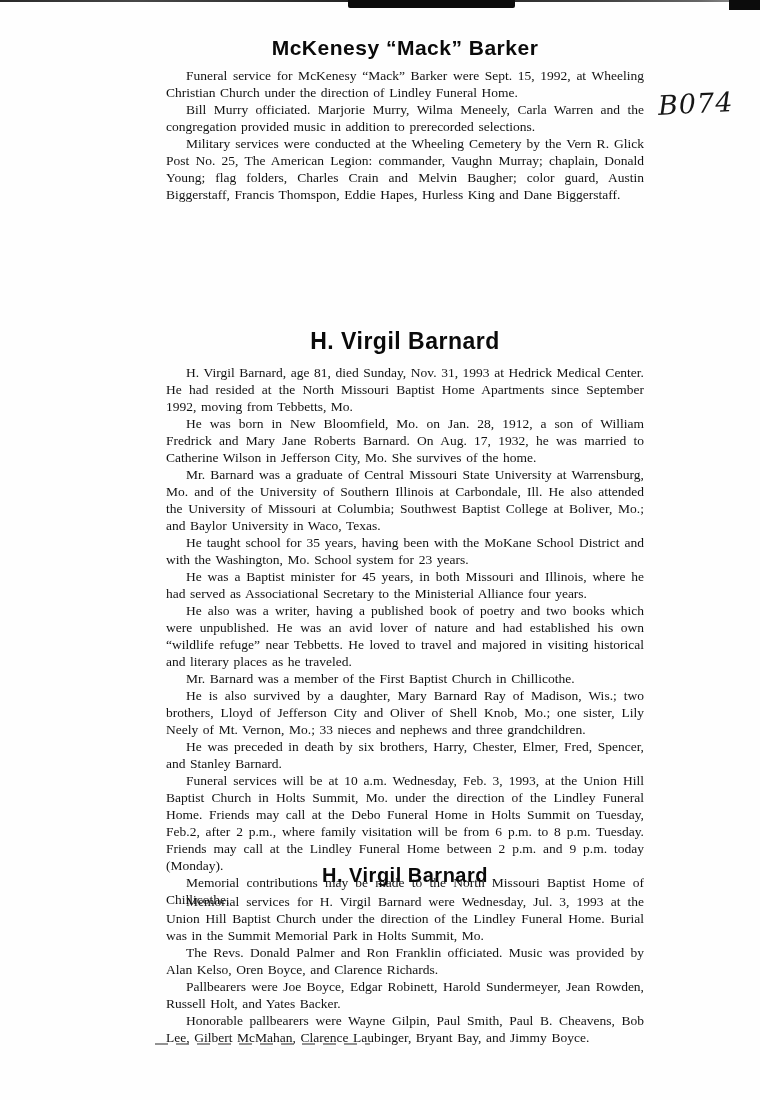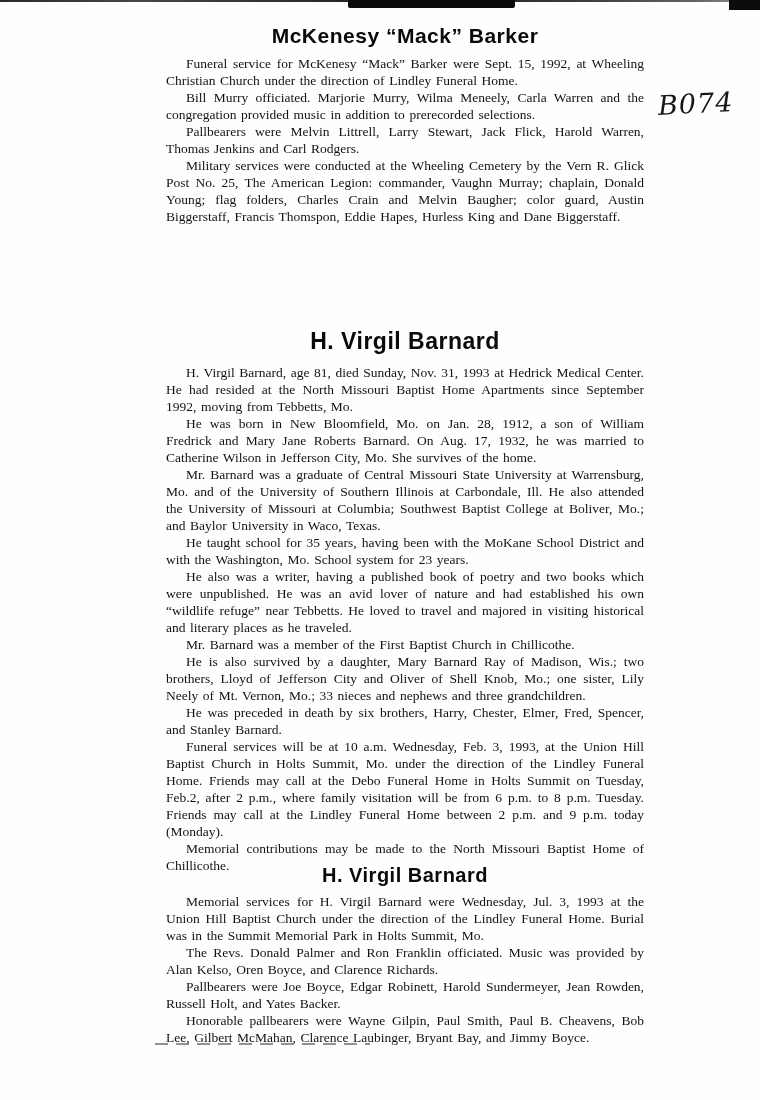--- a/index.html
+++ b/index.html
@@ -65,21 +65,21 @@
   }
   .article p {
     margin: 0;
     font-size: 13.5px;
     line-height: 17px;
     text-align: justify;
     text-indent: 20px;
     word-spacing: 1.2px;
     color: #121212;
   }
-  .article-1 { top: 24px; }
+  .article-1 { top: 36px; }
   .article-2 { top: 328px; }
   .article-2 h1 { font-size: 23px; margin-bottom: 9px; }
   .article-3 { top: 864px; }
   .article-3 h1 { font-size: 20px; margin-bottom: 6px; }
   
   .bottom-rule {
     position: absolute;
     left: 155px; top: 1043px;
     width: 215px; height: 2px;
     background: repeating-linear-gradient(90deg, #6f6f6f 0 13px, rgba(0,0,0,0) 13px 21px);
@@ -94,30 +94,30 @@
   <div class="scan-top-line"></div>
   <div class="scan-top-bar"></div>
   <div class="scan-corner-mark"></div>
 
   <div class="annotation">B074</div>
 
   <article class="article article-1">
     <h1>McKenesy “Mack” Barker</h1>
     <p>Funeral service for McKenesy “Mack” Barker were Sept. 15, 1992, at Wheeling Christian Church under the direction of Lindley Funeral Home.</p>
     <p>Bill Murry officiated. Marjorie Murry, Wilma Meneely, Carla Warren and the congregation provided music in addition to prerecorded selections.</p>
-    <p>Pallbearers were Melvin Littrell, Larry Stewart, Jack Flick, Harold Warren, Thomas Jenkins and Carl Rodgers.</p>
     <p>Military services were conducted at the Wheeling Cemetery by the Vern R. Glick Post No. 25, The American Legion: commander, Vaughn Murray; chaplain, Donald Young; flag folders, Charles Crain and Melvin Baugher; color guard, Austin Biggerstaff, Francis Thomspon, Eddie Hapes, Hurless King and Dane Biggerstaff.</p>
   </article>
 
   <article class="article article-2">
     <h1>H. Virgil Barnard</h1>
     <p>H. Virgil Barnard, age 81, died Sunday, Nov. 31, 1993 at Hedrick Medical Center. He had resided at the North Missouri Baptist Home Apartments since September 1992, moving from Tebbetts, Mo.</p>
     <p>He was born in New Bloomfield, Mo. on Jan. 28, 1912, a son of William Fredrick and Mary Jane Roberts Barnard. On Aug. 17, 1932, he was married to Catherine Wilson in Jefferson City, Mo. She survives of the home.</p>
     <p>Mr. Barnard was a graduate of Central Missouri State University at Warrensburg, Mo. and of the University of Southern Illinois at Carbondale, Ill. He also attended the University of Missouri at Columbia; Southwest Baptist College at Boliver, Mo.; and Baylor University in Waco, Texas.</p>
     <p>He taught school for 35 years, having been with the MoKane School District and with the Washington, Mo. School system for 23 years.</p>
+    <p>He was a Baptist minister for 45 years, in both Missouri and Illinois, where he had served as Associational Secretary to the Ministerial Alliance four years.</p>
     <p>He also was a writer, having a published book of poetry and two books which were unpublished. He was an avid lover of nature and had established his own “wildlife refuge” near Tebbetts. He loved to travel and majored in visiting historical and literary places as he traveled.</p>
     <p>Mr. Barnard was a member of the First Baptist Church in Chillicothe.</p>
     <p>He is also survived by a daughter, Mary Barnard Ray of Madison, Wis.; two brothers, Lloyd of Jefferson City and Oliver of Shell Knob, Mo.; one sister, Lily Neely of Mt. Vernon, Mo.; 33 nieces and nephews and three grandchildren.</p>
     <p>He was preceded in death by six brothers, Harry, Chester, Elmer, Fred, Spencer, and Stanley Barnard.</p>
     <p>Funeral services will be at 10 a.m. Wednesday, Feb. 3, 1993, at the Union Hill Baptist Church in Holts Summit, Mo. under the direction of the Lindley Funeral Home. Friends may call at the Debo Funeral Home in Holts Summit on Tuesday, Feb.2, after 2 p.m., where family visitation will be from 6 p.m. to 8 p.m. Tuesday. Friends may call at the Lindley Funeral Home between 2 p.m. and 9 p.m. today (Monday).</p>
     <p>Memorial contributions may be made to the North Missouri Baptist Home of Chillicothe.</p>
   </article>
 
   <article class="article article-3">
     <h1>H. Virgil Barnard</h1>

